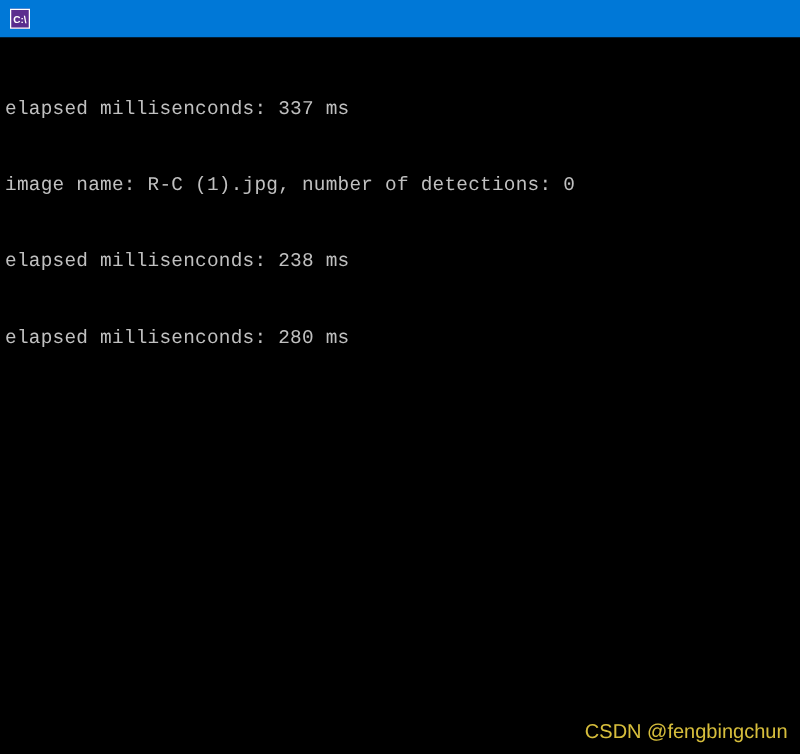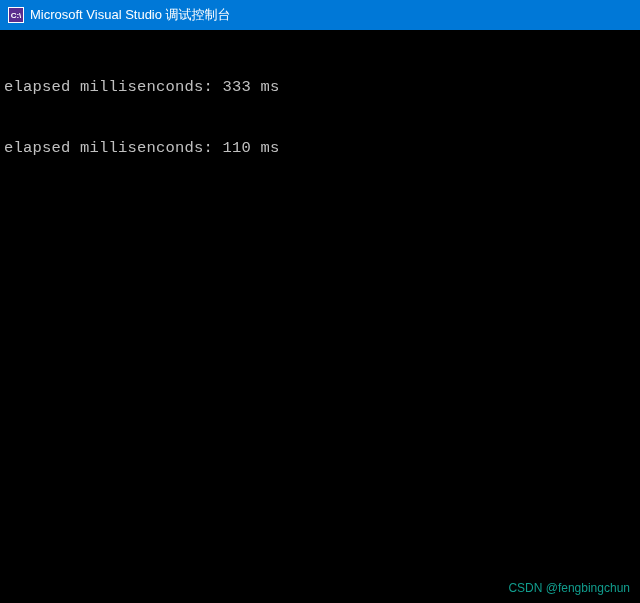--- a/index.html
+++ b/index.html
@@ -44,40 +44,41 @@
       white-space: pre;
       letter-spacing: 0.2px;
     }
     .console-line {
       display: block;
     }
     .watermark {
       position: absolute;
       right: 10px;
       bottom: 8px;
-      color: #14b8a6;
+      color: #fde047;
       font-family: "Segoe UI", sans-serif;
-      font-size: 12px;
+      font-size: 16px;
       opacity: 0.85;
       pointer-events: none;
     }
   </style>
 </head>
 <body>
 
 <div class="title-bar">
   <div class="icon-box">
     <span>C:\</span>
   </div>
-  <span>Microsoft Visual Studio 调试控制台</span>
 </div>
 
 <div class="console-area">
-  <span class="console-line">elapsed millisenconds: 333 ms</span>
-  <span class="console-line">elapsed millisenconds: 110 ms</span>
+  <span class="console-line">elapsed millisenconds: 337 ms</span>
+  <span class="console-line">image name: R-C (1).jpg, number of detections: 0</span>
+  <span class="console-line">elapsed millisenconds: 238 ms</span>
+  <span class="console-line">elapsed millisenconds: 280 ms</span>
   
   
   
   
   
   
   
   
   
   

